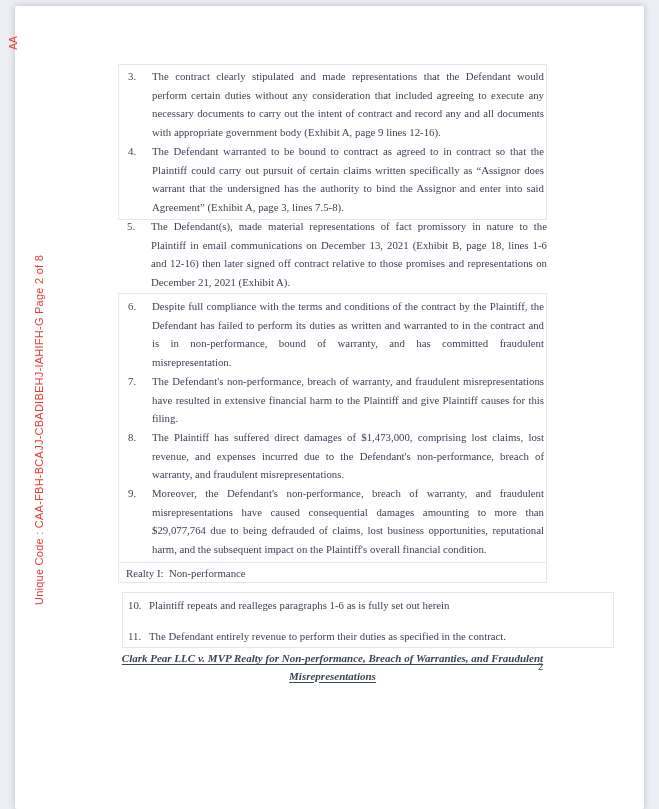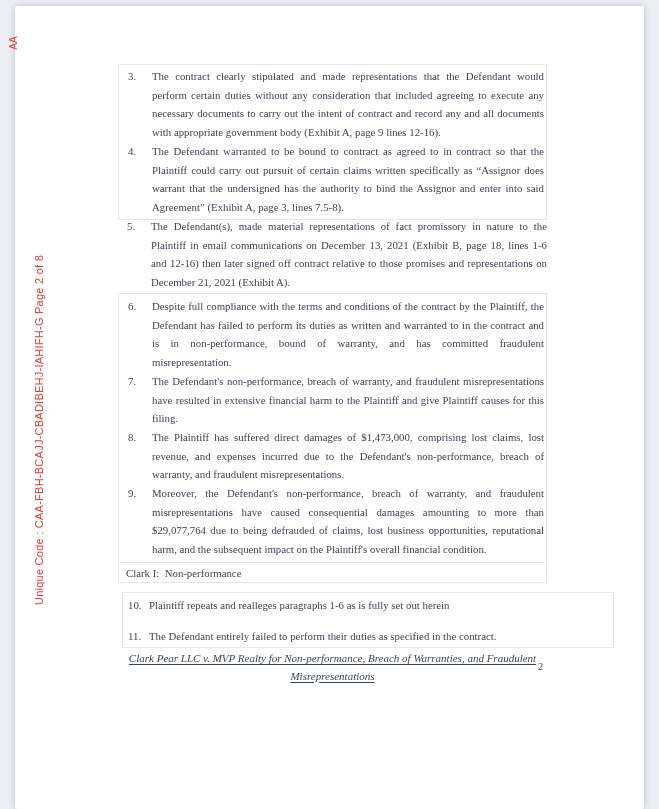--- a/index.html
+++ b/index.html
@@ -50,21 +50,21 @@
   .box3 .item + .item{margin-top:12px;}
   .count-text{
     font-size:10.8px;line-height:20px;color:#3c4454;white-space:pre;
   }
   
   .footer{
     position:absolute;left:118px;top:650px;width:429px;
     text-align:center;font-style:italic;color:#3c4454;
     font-size:11px;line-height:17.5px;
   }
-  .footer .uline{text-decoration:underline;text-underline-offset:2px;}
+  .footer .uline{text-decoration:underline;text-underline-offset:2px;font-weight:bold;}
   .pagenum{
     position:absolute;left:538px;top:661px;
     font-size:10.5px;color:#3c4454;font-style:normal;
   }
 </style>
 </head>
 <body>
 
 <div class="paper"></div>
 
@@ -103,31 +103,31 @@
     <span class="num">8.</span>
     <span>The Plaintiff has suffered direct damages of $1,473,000, comprising lost claims, lost revenue, and expenses incurred due to the Defendant's non-performance, breach of warranty, and fraudulent misrepresentations.</span>
   </div>
   <div class="item">
     <span class="num">9.</span>
     <span>Moreover, the Defendant's non-performance, breach of warranty, and fraudulent misrepresentations have caused consequential damages amounting to more than $29,077,764 due to being defrauded of claims, lost business opportunities, reputational harm, and the subsequent impact on the Plaintiff's overall financial condition.</span>
   </div>
 </div>
 
 <div class="gbox countbox">
-  <div class="count-text">Clark I:  Non-performance</div>
+  <div class="count-text">Realty I:  Non-performance</div>
 </div>
 
 <div class="gbox box3">
   <div class="item">
     <span class="num">10.</span>
     <span>Plaintiff repeats and realleges paragraphs 1-6 as is fully set out herein</span>
   </div>
   <div class="item">
     <span class="num">11.</span>
-    <span>The Defendant entirely failed to perform their duties as specified in the contract.</span>
+    <span>The Defendant entirely revenue to perform their duties as specified in the contract.</span>
   </div>
 </div>
 
 <div class="footer">
   <div>
     <span class="uline">Clark Pear LLC v. MVP Realty for Non-performance, Breach of Warranties, and Fraudulent</span>
   </div>
   <div>
     <span class="uline">Misrepresentations</span>
   </div>

